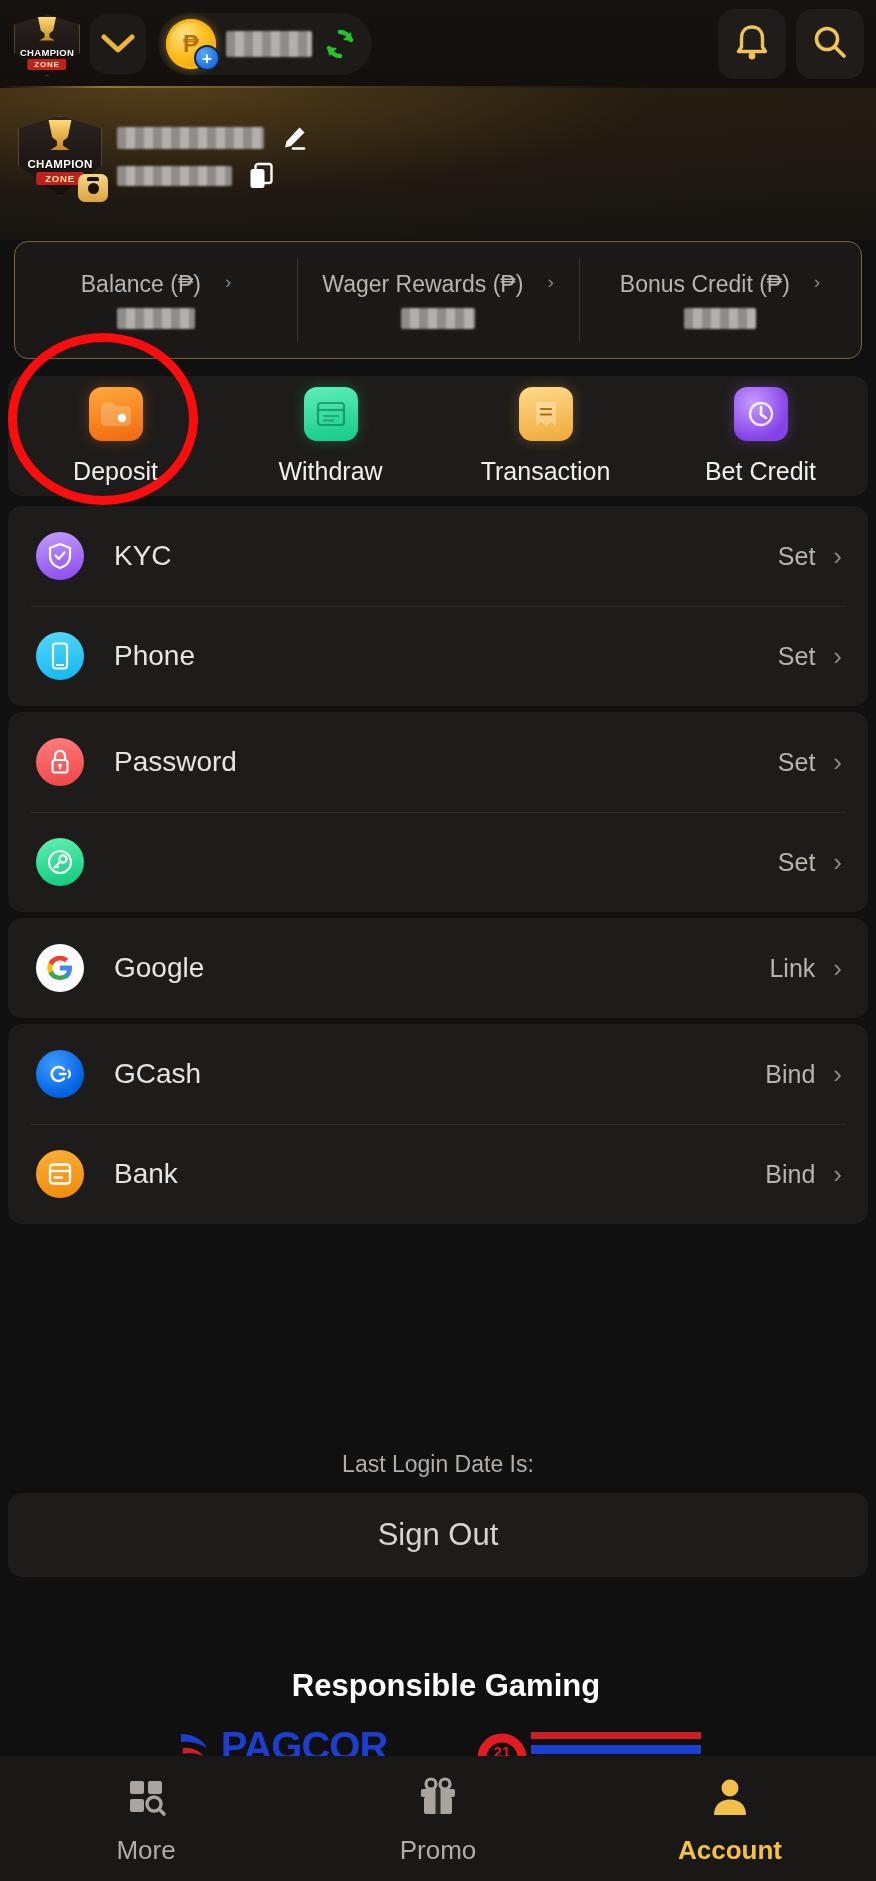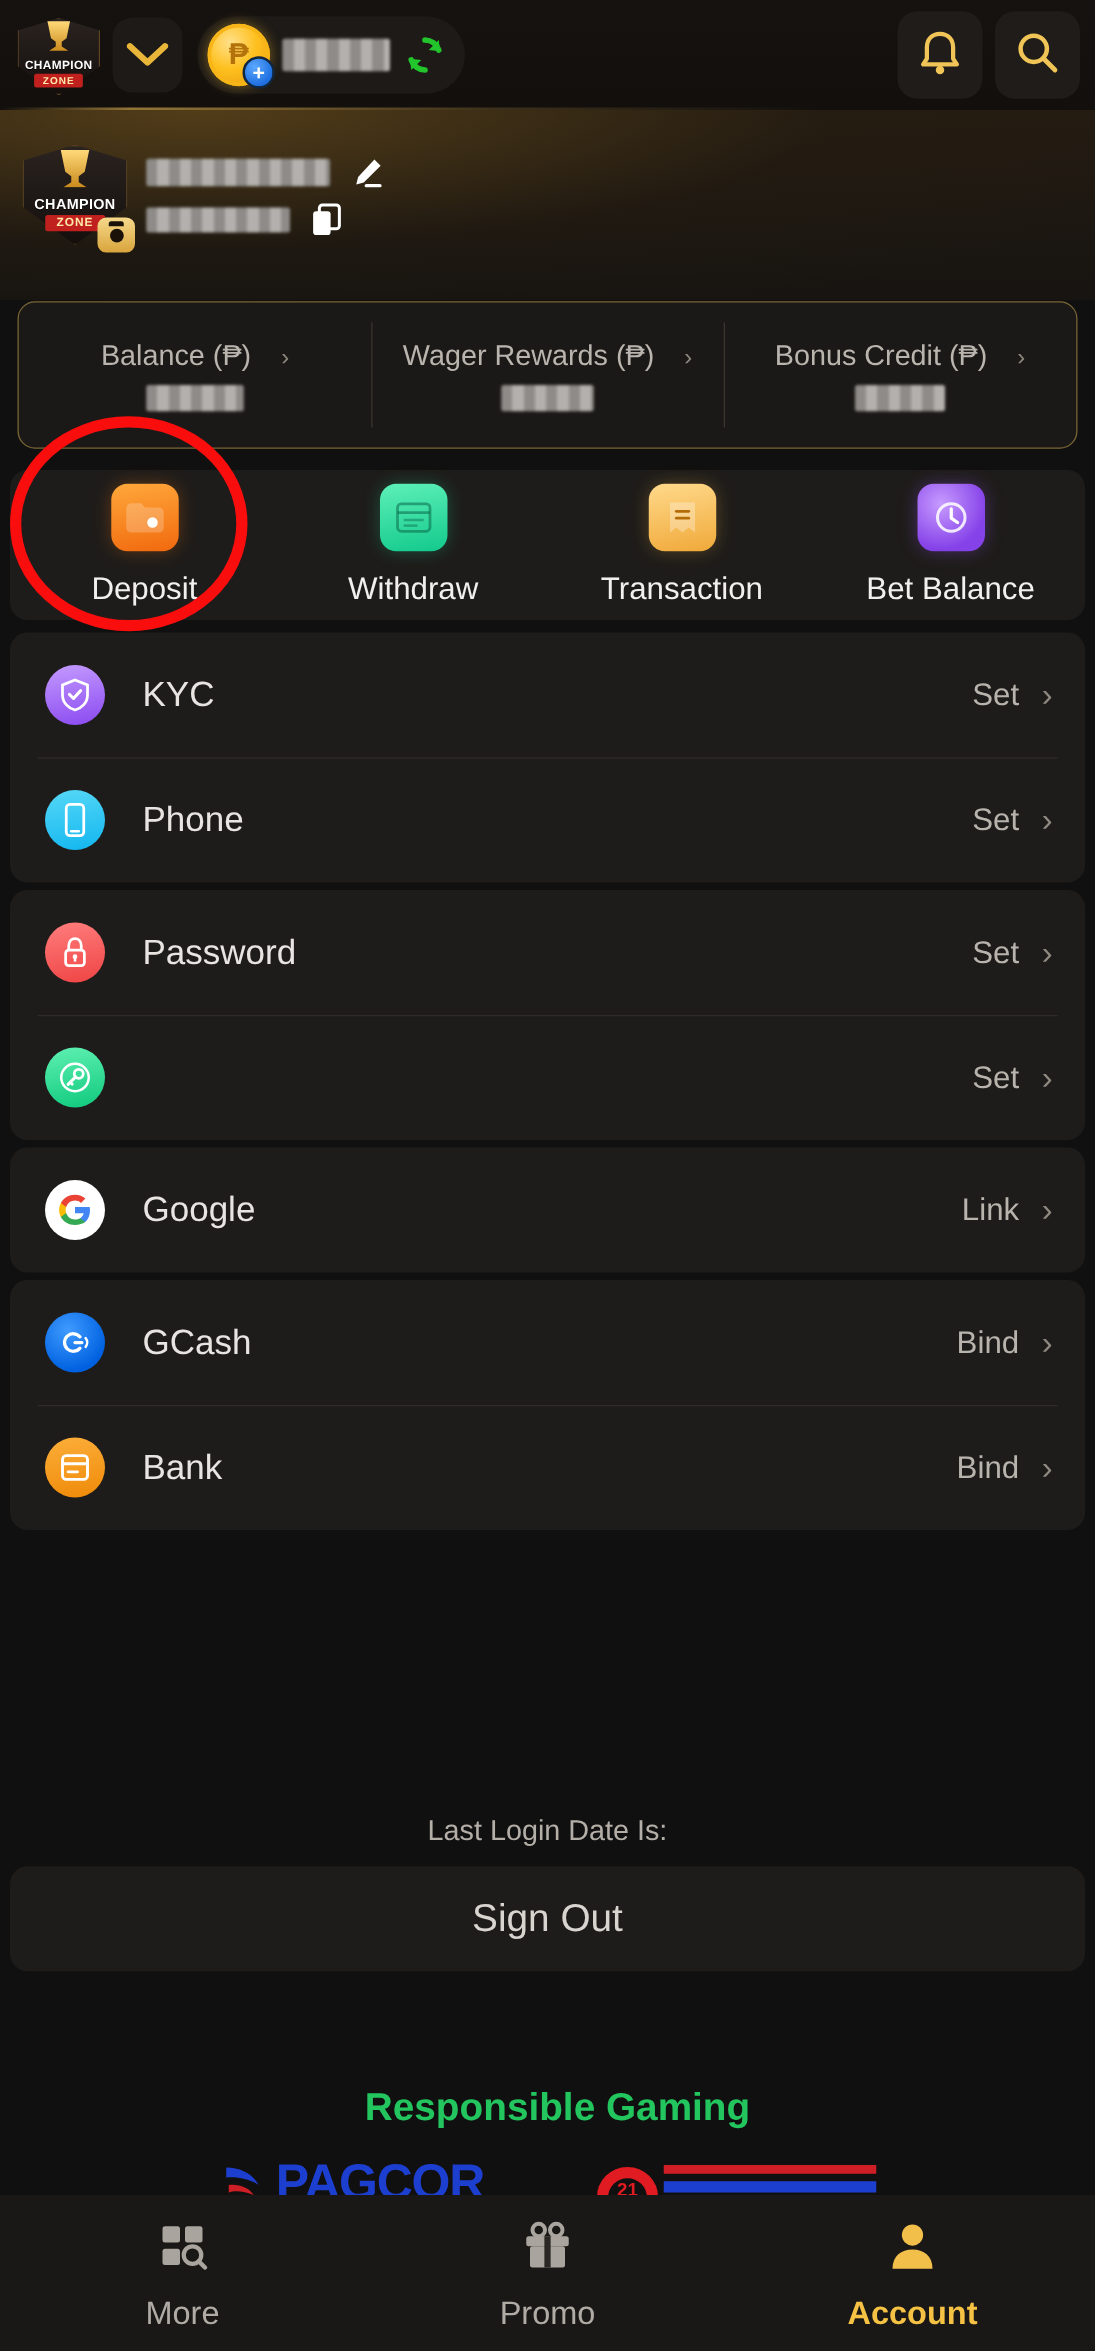--- a/index.html
+++ b/index.html
@@ -118,21 +118,21 @@
   
   .balance-card{
     position:absolute; top:241px; left:14px; width:848px; height:118px;
     border:1px solid #7a6636; border-radius:14px;
     background:#1b1917; display:flex; align-items:stretch;
   }
   .bal-cell{ flex:1; display:flex; flex-direction:column; align-items:center; justify-content:center; gap:10px; position:relative; }
   .bal-cell + .bal-cell:before{
     content:""; position:absolute; left:0; top:16px; bottom:16px; width:1px; background:#3a352f;
   }
-  .bal-label{ display:flex; align-items:flex-end; gap:24px; color:#b9b4ad; font-size:23px; }
+  .bal-label{ display:flex; align-items:flex-start; gap:24px; color:#b9b4ad; font-size:23px; }
   .bal-label .chev{ color:#8d8880; font-size:19px; }
   .bal-val{ height:21px; }
   .bal-val.w1{ width:78px; }
   .bal-val.w2{ width:74px; }
   .bal-val.w3{ width:72px; }
 
   
   .quick{
     position:absolute; top:376px; left:8px; width:860px; height:120px;
     background:#1e1c1a; border-radius:14px; display:flex; align-items:center;
@@ -171,21 +171,21 @@
     color:#b3aea7; font-size:23px;
   }
   .signout{
     position:absolute; left:8px; top:1493px; width:860px; height:84px;
     background:#1e1c1a; border-radius:14px;
     display:flex; align-items:center; justify-content:center;
     color:#d8d4d0; font-size:31px;
   }
   .resp-title{
     position:absolute; left:0; top:1668px; width:876px; text-align:center;
-    color:#22c55e; font-size:31px; font-weight:700;padding-left:16px;
+    color:#ffffff; font-size:31px; font-weight:700;padding-left:16px;
   }
 
   
   .partners{
     position:absolute; left:0; top:1724px; width:876px; height:70px;
     display:flex; align-items:flex-start; justify-content:center; gap:90px;
   }
   .pagcor{ display:flex; align-items:center; gap:6px; }
   .pagcor-mark{ width:40px; height:38px; }
   .pagcor-text{ color:#1d3fd0; font-size:40px; font-weight:800; letter-spacing:-1px; }
@@ -367,21 +367,21 @@
       <div class="qa-label">Transaction</div>
     </div>
 
     <div class="qa">
       <div class="qa-ico bet">
         <svg width="30" height="30" viewBox="0 0 30 30">
           <circle cx="15" cy="15" r="11" fill="none" stroke="#ffffff" stroke-width="2.4" opacity=".85"></circle>
           <path d="M15 8 L15 15.5 L20 19" fill="none" stroke="#ffffff" stroke-width="2.6" stroke-linecap="round" stroke-linejoin="round"></path>
         </svg>
       </div>
-      <div class="qa-label">Bet Balance</div>
+      <div class="qa-label">Bet Credit</div>
     </div>
   </div>
 
   <div class="group" style="top:506px;">
 
     <div class="row">
       <div class="row-ico ico-kyc">
         <svg width="26" height="28" viewBox="0 0 26 28">
           <path d="M13 2 L23 6 L23 14 C23 20 18.5 24.5 13 26 C7.5 24.5 3 20 3 14 L3 6 Z" fill="none" stroke="#fff" stroke-width="2.2"></path>
           <path d="M8.5 13.5 L11.8 16.8 L17.5 10.5" fill="none" stroke="#fff" stroke-width="2.4" stroke-linecap="round" stroke-linejoin="round"></path>

